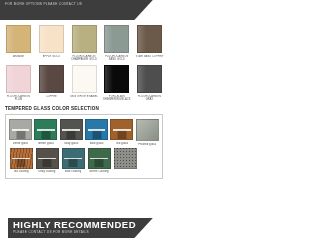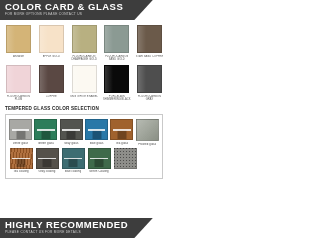--- a/index.html
+++ b/index.html
@@ -143,32 +143,31 @@
     line-height:3.4px;
     color:#444;
     text-align:center;
     letter-spacing:0.1px;
     height:4px;
     overflow:hidden;
   }
   .glass-cell.wide .glass-chip{height:22px;}
 
   .spacer{height:5px;}
-  .footer-wrap{position:absolute;left:0;right:0;bottom:12px;}
+  .footer-wrap{position:absolute;left:8px;right:0;bottom:12px;}
 </style>
 </head>
 <body>
 
 <div class="page">
 
   <div class="banner">
     <div class="banner-tail"></div>
     <div class="wedge w2"></div>
     <div class="banner-inner">
-      <div class="banner-title">COLOR CARD &amp; GLASS</div>
       <div class="banner-sub">FOR MORE OPTIONS PLEASE CONTACT US</div>
     </div>
   </div>
 
   <div class="swatch-section">
     <div class="swatch-row">
       <div class="swatch-cell">
         <div class="swatch-chip" style="background-color: rgb(212, 180, 119);"></div>
         <div class="swatch-label">ANYAGE</div>
       </div>

